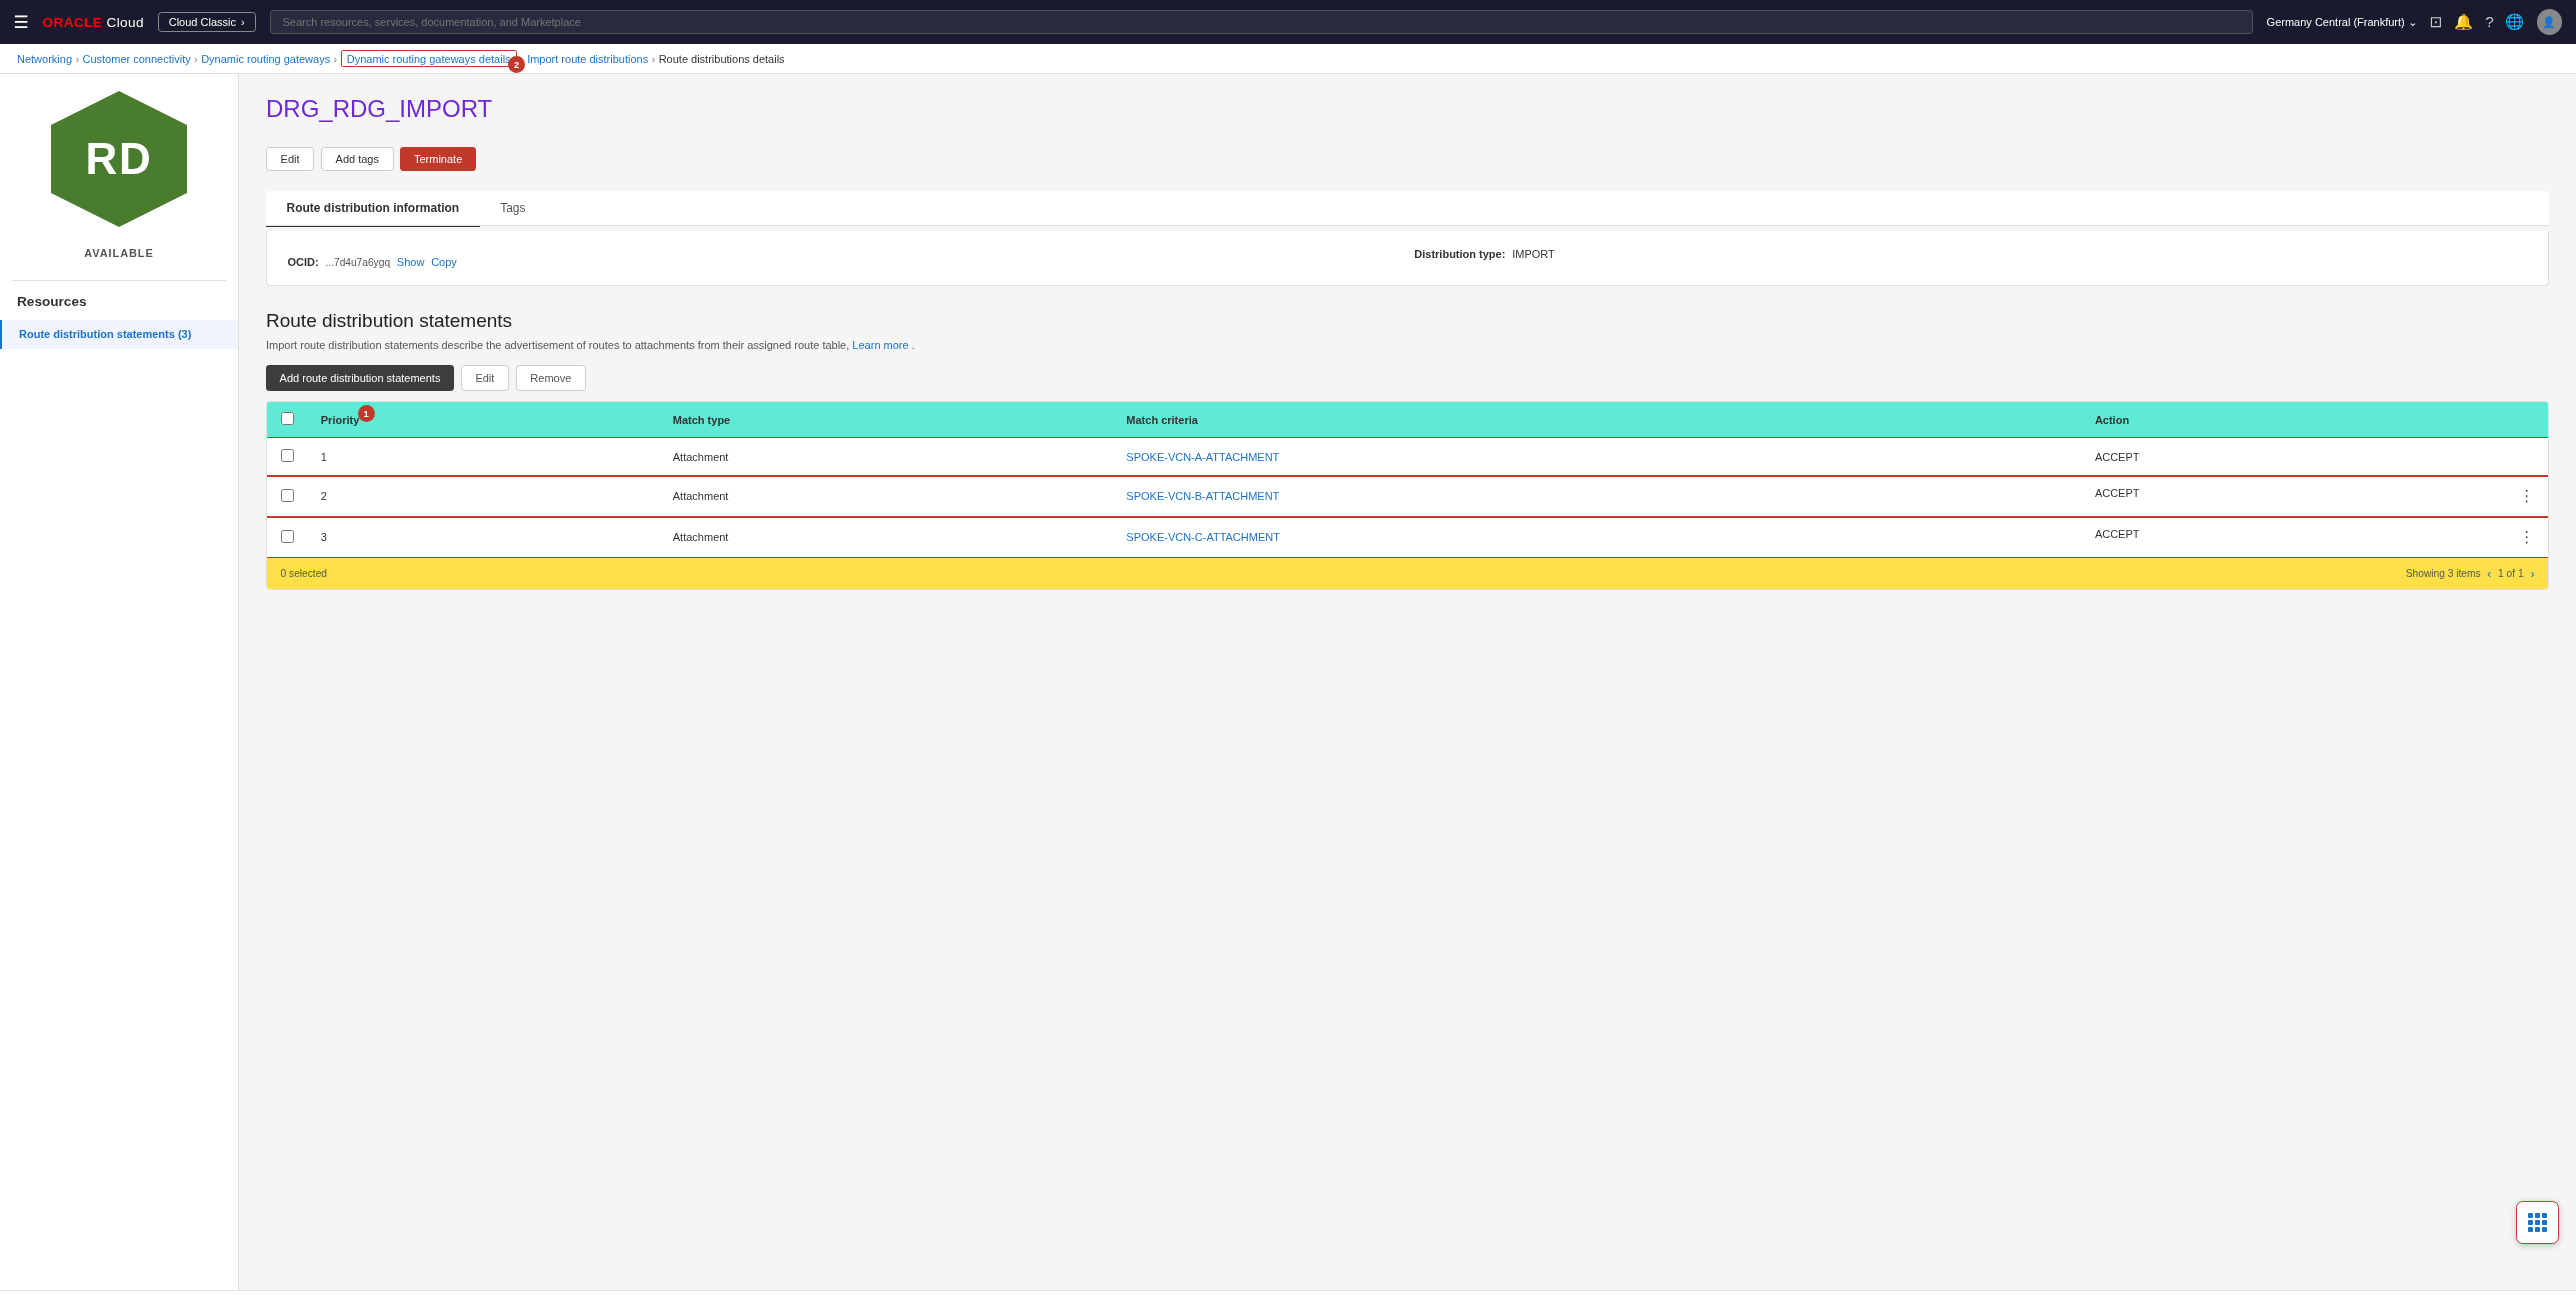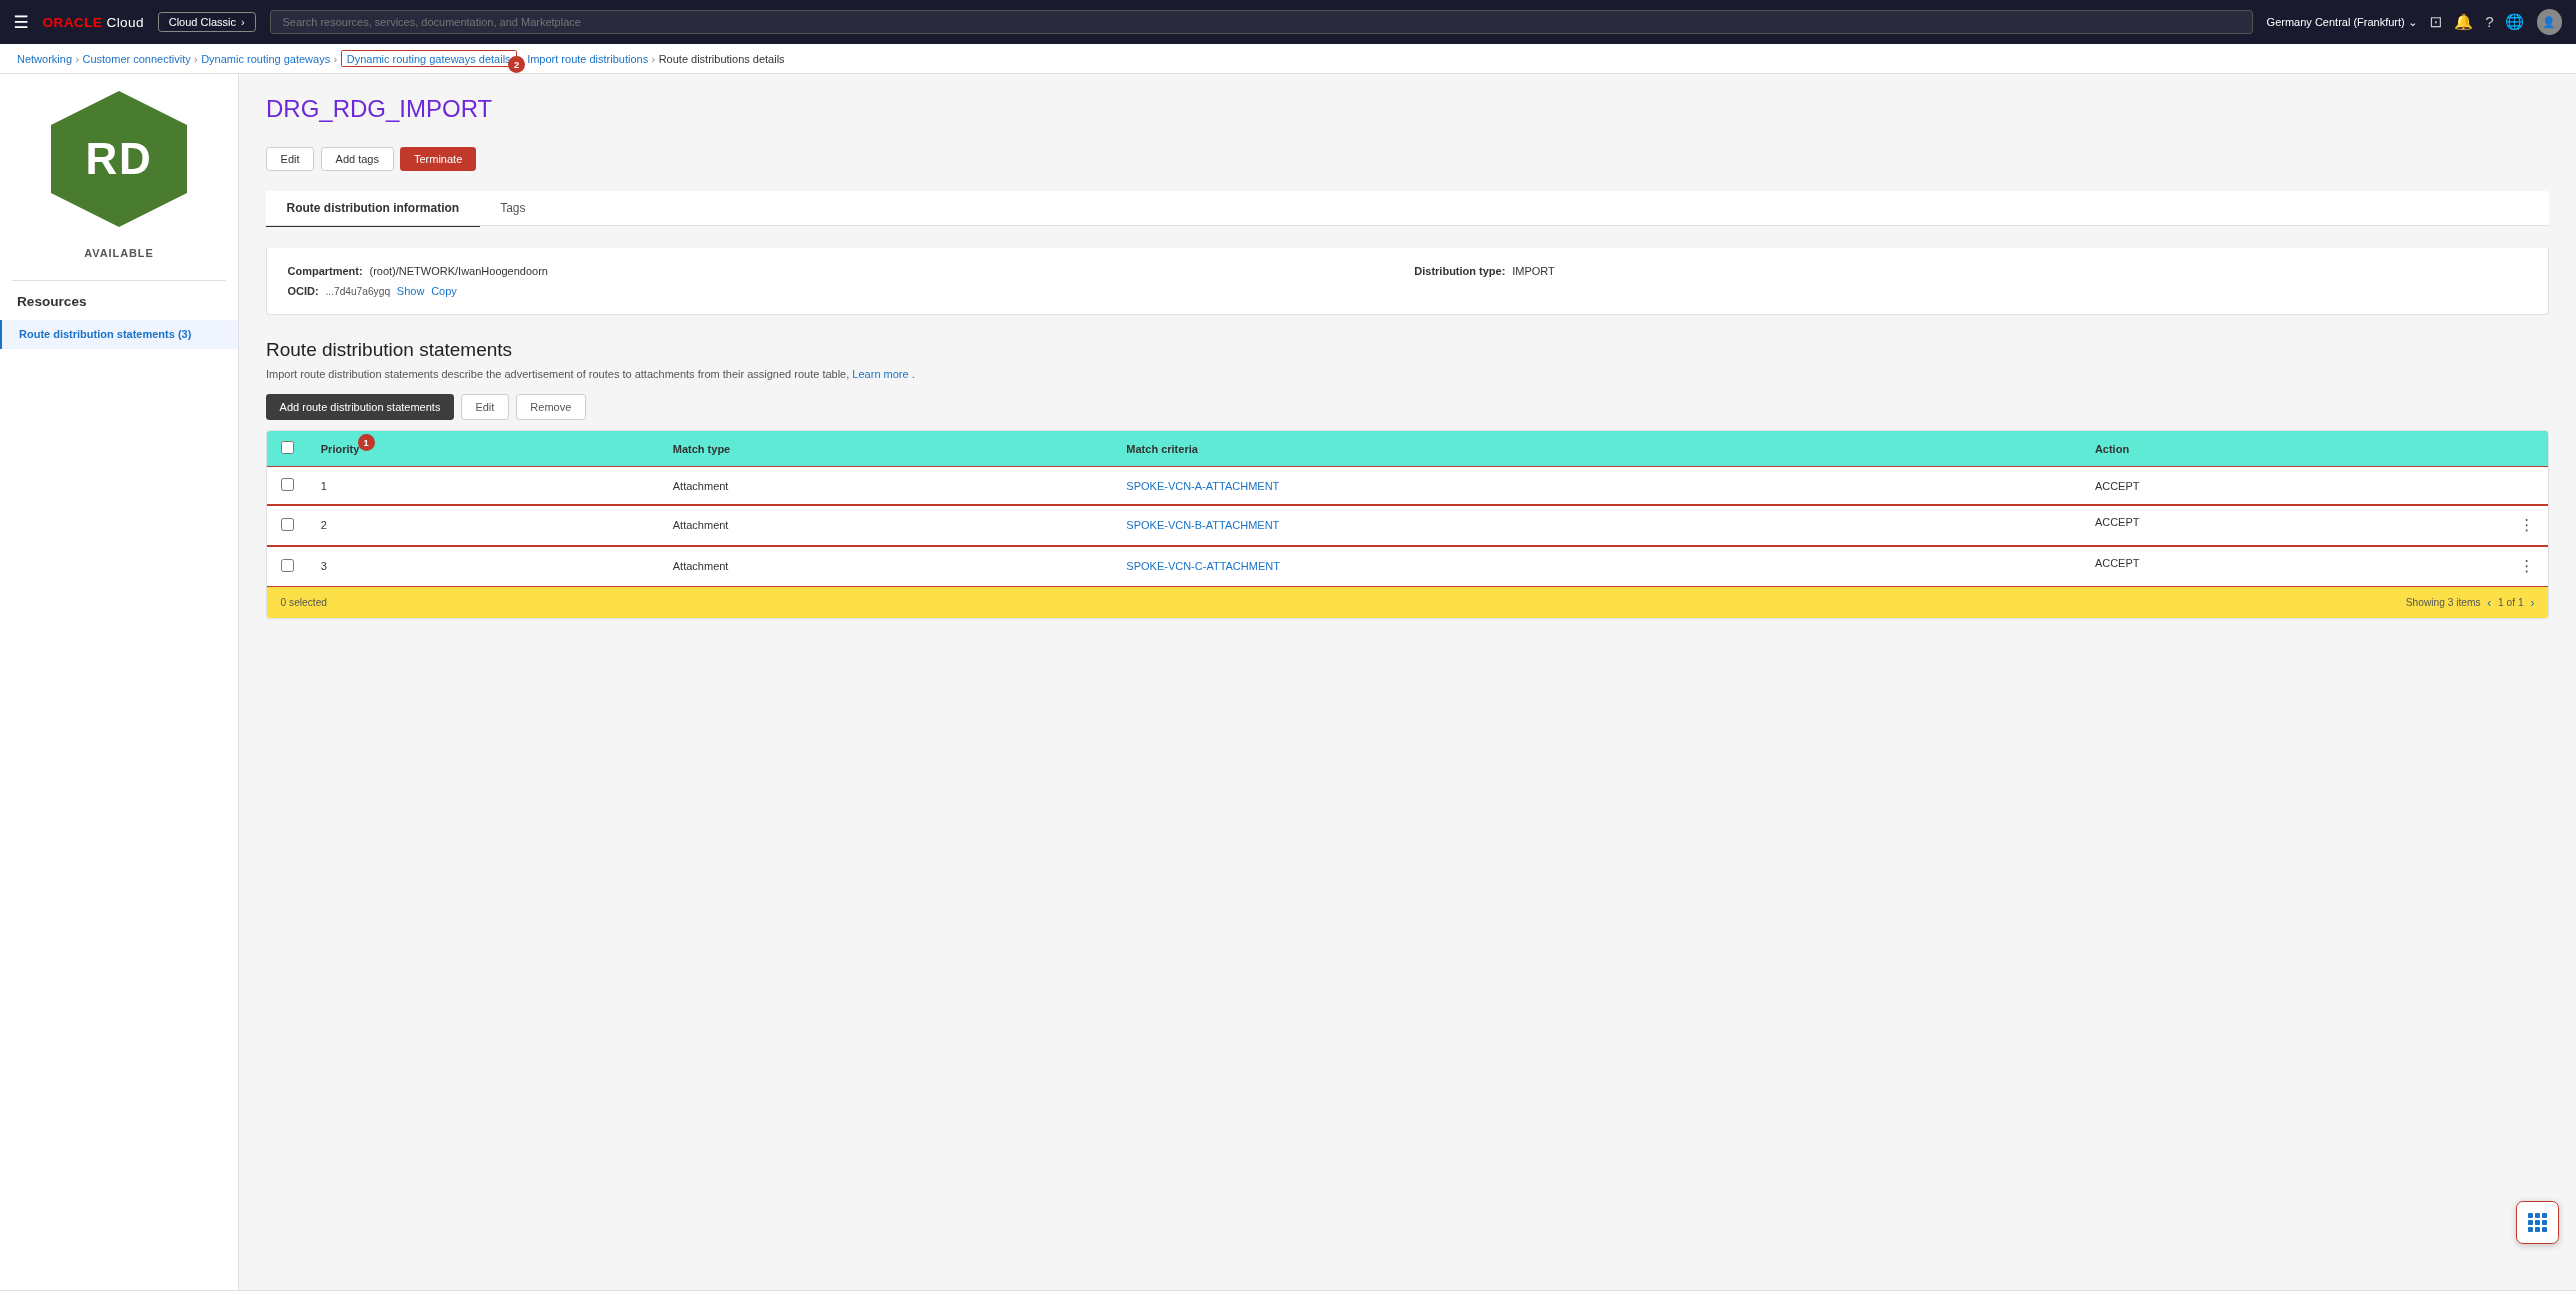--- a/index.html
+++ b/index.html
@@ -145,21 +145,21 @@
       background: #c0392b;
       border: none;
       color: #fff;
       padding: 5.1px 13.6px;
       border-radius: 3.4px;
       font-size: 11px;
       cursor: pointer;
     }
 
     
-    .tabs { display: flex; border-bottom: 1.7px solid #e0e0e0; margin-bottom: 22px; background: #fff; border-radius: 3.4px 3.4px 0 0; }
+    .tabs { display: flex; border-bottom: 1.7px solid #e0e0e0; margin-bottom: 5px; background: #fff; border-radius: 3.4px 3.4px 0 0; }
     .tab {
       padding: 10.2px 20.5px;
       font-size: 12px;
       cursor: pointer;
       color: #555;
       border-bottom: 1.7px solid transparent;
       margin-bottom: -1.7px;
     }
     .tab.active { color: #333; font-weight: 600; border-bottom: 1.7px solid #333; }
 
@@ -332,24 +332,20 @@
     </div>
 
     <div class="tabs">
       <div class="tab active">Route distribution information</div>
       <div class="tab">Tags</div>
     </div>
 
     <div class="info-panel">
       <div class="info-grid">
         <div>
-          <div class="info-row">
-            <span class="info-label">Compartment:</span>
-            <span class="info-value">(root)/NETWORK/IwanHoogendoorn</span>
-          </div>
           <div class="info-row" style="margin-top:8.5px;">
             <span class="info-label">OCID:</span>
             <span class="info-ocid">...7d4u7a6ygq</span>
             <a href="#" class="info-link">Show</a>
             <a href="#" class="info-link">Copy</a>
           </div>
         </div>
         <div>
           <div class="info-row">
             <span class="info-label">Distribution type:</span>

